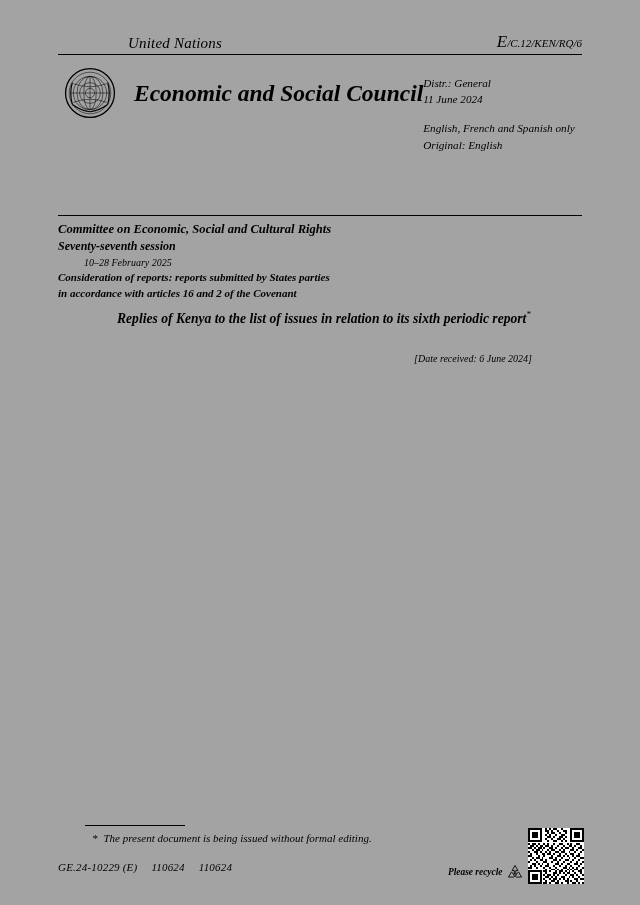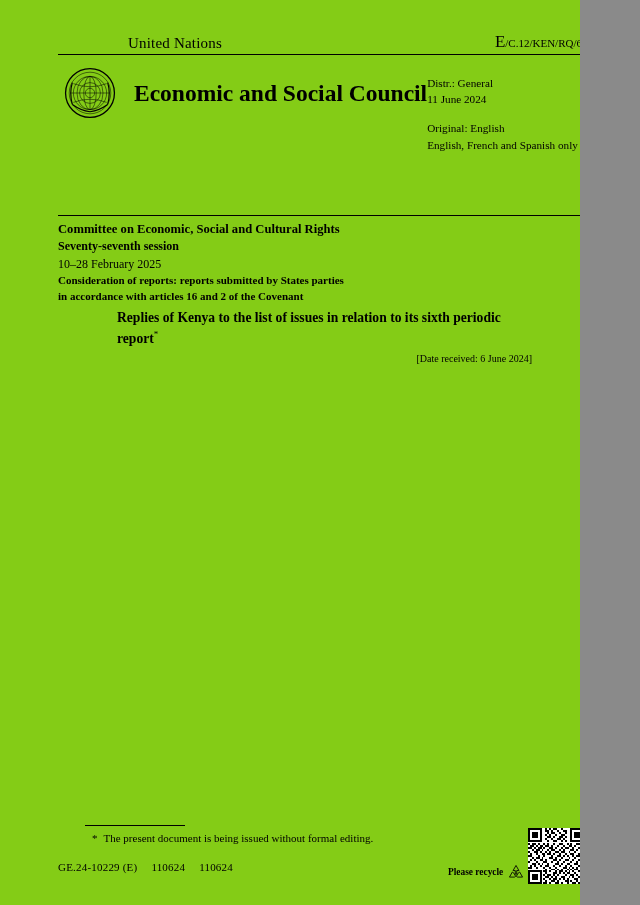--- a/index.html
+++ b/index.html
@@ -5,25 +5,26 @@
   html, body {
     margin: 0;
     padding: 0;
     background: #8a8a8a;
   }
   body {
     font-family: "Liberation Serif", serif;
   }
   .page {
     position: relative;
-    width: 580px;
+    width: 640px;
     height: 905px;
-    background: #84cc16;
+    background: #a3a3a3;
     overflow: hidden;
     box-sizing: border-box;
+    font-style: italic;
   }
 
   
   .masthead {
     position: absolute;
     left: 58px;
     top: 32px;
     width: 524px;
   }
   .mast-topline {
@@ -105,22 +106,23 @@
     font-weight: bold;
     font-size: 12.6px;
     line-height: 1.35;
   }
   .committee .sess {
     font-weight: bold;
     font-size: 12px;
     line-height: 1.4;
   }
   .committee .dates {
-    font-size: 12px;
+    font-size: 10px;
     line-height: 1.5;
+    margin-left: 26px;
   }
   .committee .consid {
     font-weight: bold;
     font-size: 11px;
     line-height: 1.45;
   }
 
   
   .doc-title {
     position: absolute;
@@ -236,22 +238,22 @@
           <path d="M84 72 Q67 84 50 86"></path>
         </g>
       </svg>
 
       <div class="organ-title">Economic and Social Council</div>
 
       <div class="dist-block">
         <div>Distr.: General</div>
         <div>11 June 2024</div>
         <div class="gap"></div>
+        <div>English, French and Spanish only</div>
         <div>Original: English</div>
-        <div>English, French and Spanish only</div>
       </div>
     </div>
   </div>
 
   <div class="rule-2"></div>
 
   <div class="committee">
     <div class="line-b">Committee on Economic, Social and Cultural Rights</div>
     <div class="sess">Seventy-seventh session</div>
     <div class="dates">10–28 February 2025</div>

